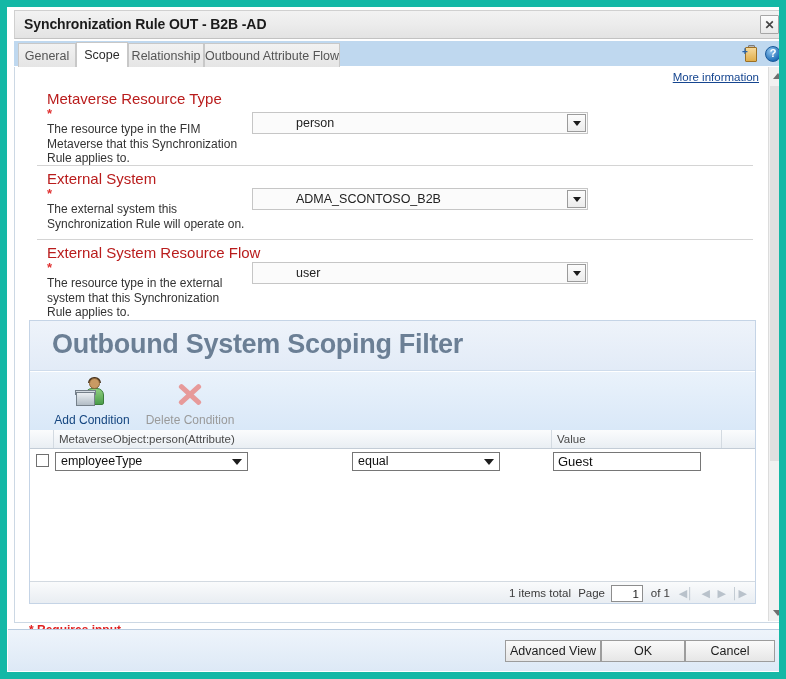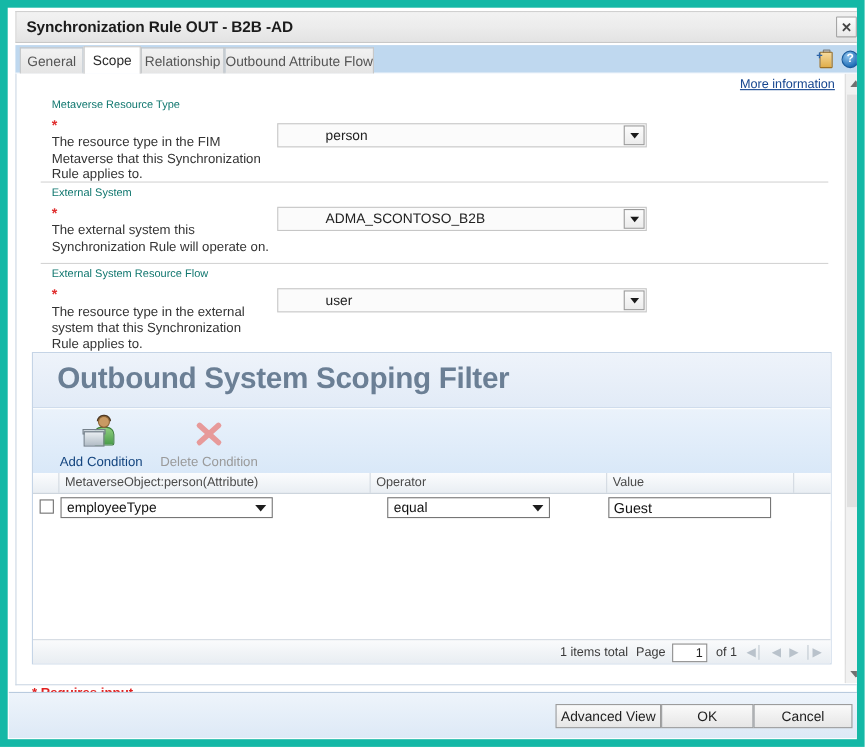--- a/index.html
+++ b/index.html
@@ -129,21 +129,21 @@
   }
 
   
   .form-row { position: absolute; left: 14px; width: 730px; }
   .form-row .sep {
     position: absolute; left: 8px; top: 0; width: 716px; height: 1px;
     background: #d4d4d4;
   }
   .field-label {
     position: absolute; left: 18px;
-    font-size: 10px; color: #0f766e;
+    font-size: 15px; color: #b91c1c;
     white-space: nowrap;
     text-align: right;
   }
   .req-star {
     position: absolute; left: 18px;
     font-size: 13px; color: #e03030; font-weight: bold;
   }
   .field-desc {
     position: absolute; left: 18px;
     font-size: 12px; color: #333;
@@ -460,21 +460,20 @@
           </div>
           <div class="tlabel">Delete Condition</div>
         </div>
       </div>
 
       <div id="grid">
 
         <div id="grid-head">
           <div class="gh" style="left:0px;   width:23px; border-left:none;"></div>
           <div class="gh" style="left:23px;  width:283px;">MetaverseObject:person(Attribute)</div>
-          <div class="gh" style="left:306px; width:215px;">Operator</div>
           <div class="gh" style="left:521px; width:170px;">Value</div>
           <div class="gh" style="left:691px; width:36px;"></div>
         </div>
 
         <div id="grid-row">
           <div class="gc" style="left:0px; width:23px;">
             <div class="gchk" style="left:6px; top:5px;"></div>
           </div>
           <div class="gc" style="left:23px; width:283px;">
             <div class="cell-cmb" style="left:2px; width:193px;">

